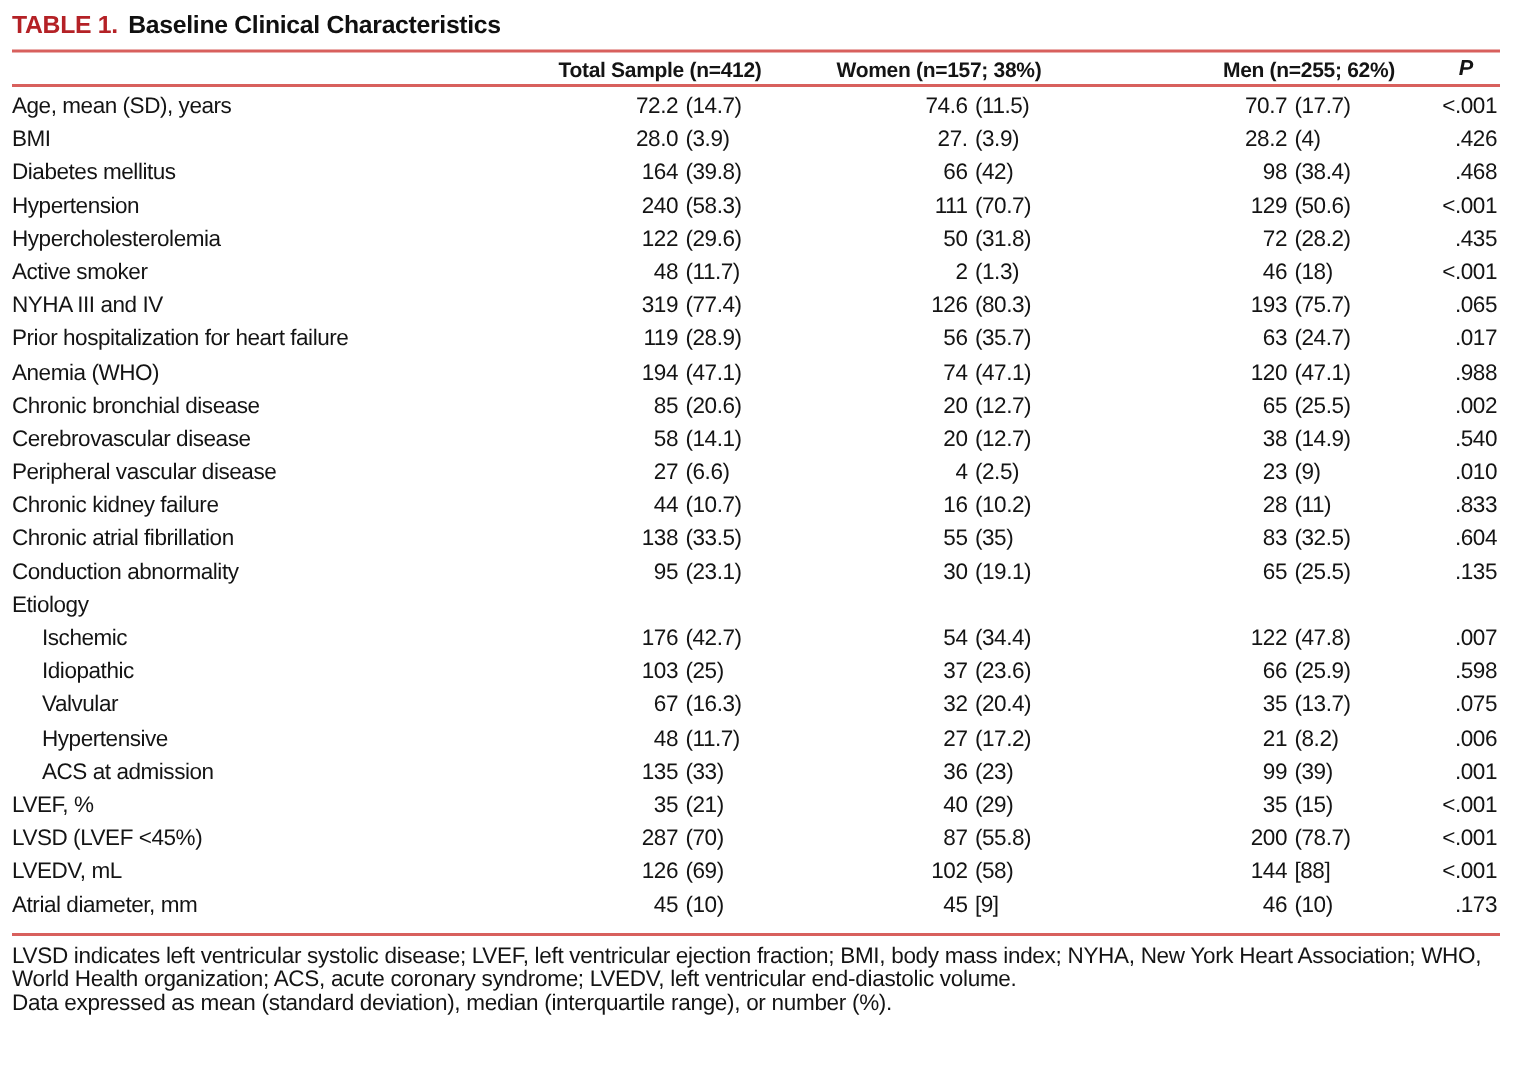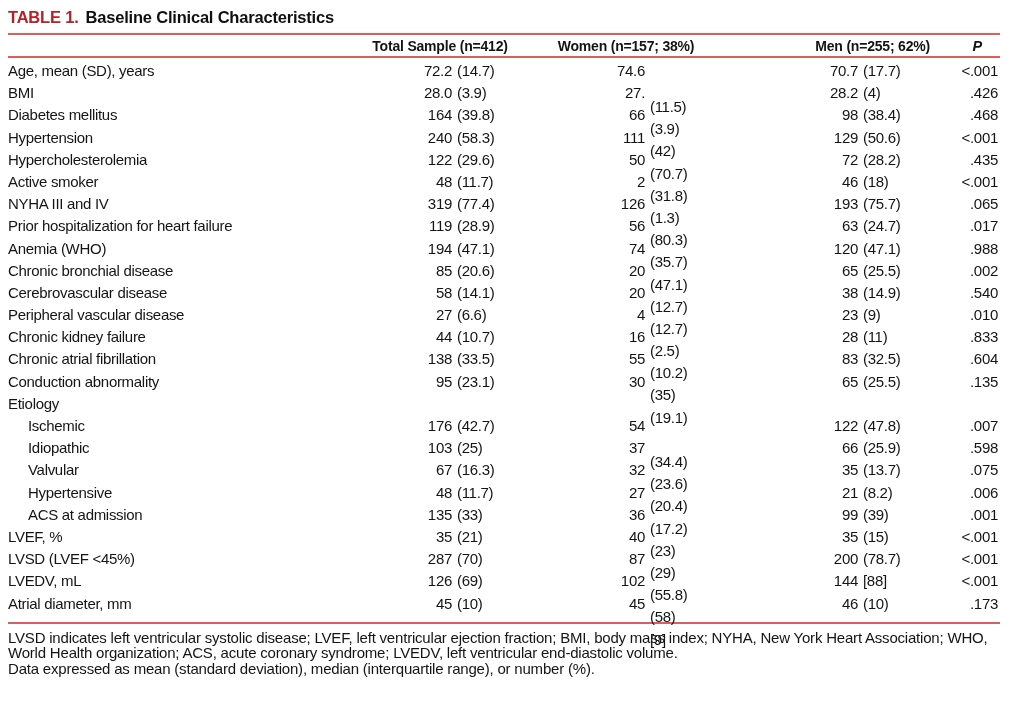--- a/index.html
+++ b/index.html
@@ -46,21 +46,21 @@
     white-space: nowrap;
   }
   .c-label { width: 340px; }
   .c-label.indent { padding-left: 20px; }
   .cell { display: flex; }
   .num { text-align: right; display: inline-block; }
   .paren { text-align: left; display: inline-block; padding-left: 5px; }
   .c-total .num   { width: 104px; }
   .c-total .paren { width: 80px; }
   .c-women .num   { width: 113px; }
-  .c-women .paren { width: 75px; margin-top: 36px; }
+  .c-women .paren { width: 75px; }
   .c-men .num     { width: 138px; }
   .c-men .paren   { width: 72px; }
   .c-p { width: 68px; text-align: right; }
 
   .footnotes {
     padding-top: 6px;
     font-size: 15px;
     line-height: 15.5px;
     letter-spacing: -0.2px;
     color: #141414;

